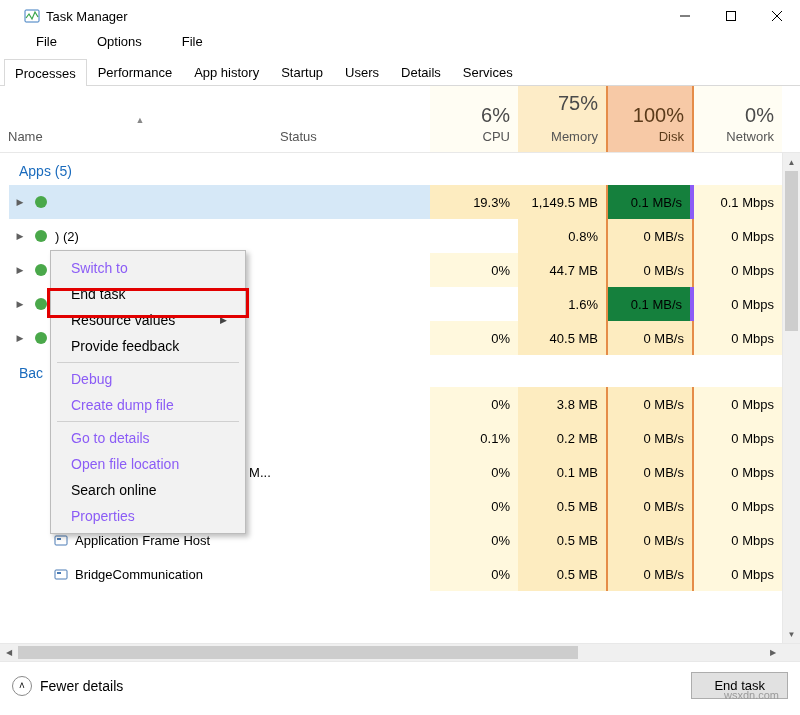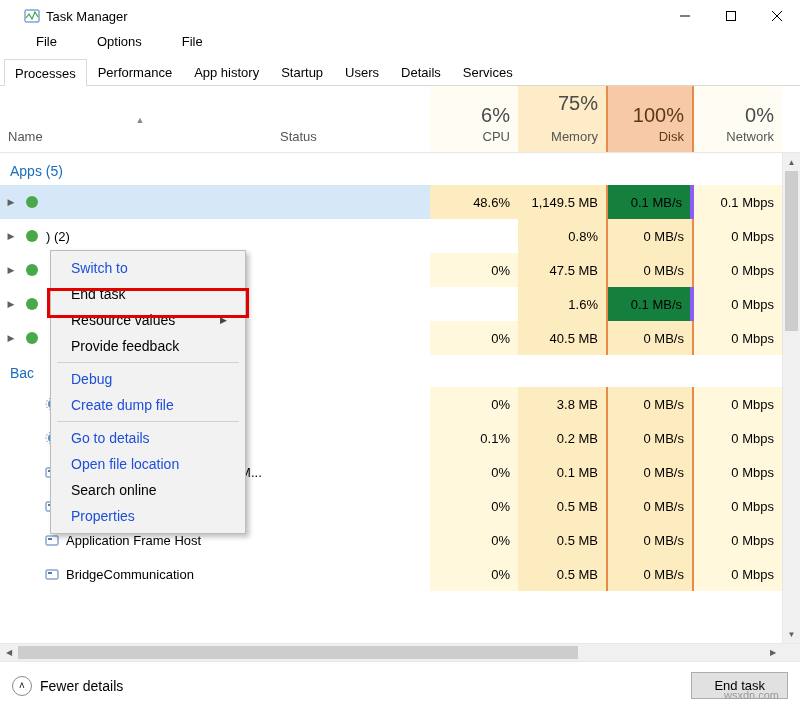--- a/index.html
+++ b/index.html
@@ -27,21 +27,21 @@
 .col-cpu, .col-mem, .col-disk, .col-net { width: 88px; display: flex; flex-direction: column; justify-content: flex-end; align-items: flex-end; padding: 6px 8px 8px 0; }
 .col-disk { background: #f7c9a6; border-left: 2px solid #e58c48; border-right: 2px solid #e58c48; }
 .col-cpu { background: #fffdf3; }
 .col-mem { background: #fdecc7; gap: 12px; }
 .col-net { background: #fffdf3; }
 .pct { font-size: 20px; margin-bottom: 2px; color: #4a4a4a; }
 .col-disk .pct, .col-disk .lbl { color: #5a3a1a; }
 .scroll-gutter { width: 18px; }
 
 .listwrap { position: relative; height: 490px; display: flex; }
-.list { flex: 1; overflow: hidden; }
+.list { flex: 1; overflow: hidden; padding-left: 9px; }
 .vscroll { width: 18px; background: #f0f0f0; position: relative; border-left: 1px solid #e8e8e8; }
 .vbtn { height: 18px; display: flex; align-items: center; justify-content: center; color: #606060; font-size: 8px; }
 .vthumb { position: absolute; left: 2px; right: 2px; top: 18px; height: 160px; background: #cdcdcd; }
 
 .group { color: #1a6bbd; padding: 10px 8px 6px 10px; font-size: 14px; }
 .row { display: flex; height: 34px; align-items: stretch; font-size: 13px; }
 .row.selected { background: #d6e8f7; }
 .cell-name { flex: 1; display: flex; align-items: center; padding-left: 4px; gap: 6px; overflow: hidden; white-space: nowrap; }
 .expander { width: 14px; color: #606060; font-size: 9px; text-align: center; }
 .appicon { width: 16px; height: 16px; flex-shrink: 0; }
@@ -59,21 +59,21 @@
 .hthumb { position: absolute; left: 0; top: 2px; bottom: 2px; width: 560px; background: #cdcdcd; }
 
 .footer { display: flex; align-items: center; padding: 10px 12px; border-top: 1px solid #e8e8e8; }
 .fewer { display: flex; align-items: center; gap: 8px; font-size: 14px; flex: 1; }
 .fchev { width: 20px; height: 20px; border: 1px solid #8a8a8a; border-radius: 50%; display: flex; align-items: center; justify-content: center; font-size: 10px; }
 .endbtn { background: #e1e1e1; border: 1px solid #adadad; padding: 5px 22px; font-size: 13px; }
 
 .ctxmenu { position: absolute; left: 50px; top: 250px; width: 196px; background: #f2f2f2; border: 1px solid #bcbcbc; box-shadow: 3px 3px 5px rgba(0,0,0,0.25); padding: 4px 2px; font-size: 14px; z-index: 10; }
 .ctxitem { padding: 5px 16px 5px 18px; color: #000; display: flex; justify-content: space-between; align-items: center; }
 .ctxitem.bold { font-weight: 600; }
-.ctxitem.disabled { color: #1d4ed8; }
+.ctxitem.disabled { color: #8b5cf6; }
 .ctxitem .sub { font-size: 9px; color: #444; }
 .ctxsep { height: 1px; background: #d0d0d0; margin: 3px 4px; }
 .ctxhl { position: absolute; border: 3px solid #e20000; left: 47px; top: 288px; width: 202px; height: 30px; z-index: 11; pointer-events: none; }
 
 .watermark { position: absolute; right: 21px; bottom: 14px; font-size: 11px; color: #9a9a9a; }
 </style>
 </head>
 <body>
 
 <div class="titlebar">
@@ -150,21 +150,21 @@
         <div class="group">Apps (5)</div>
         <div class="row selected">
     <div class="cell-name" style="padding-left:4px">
       <span class="expander">▶</span>
       <svg class="appicon" viewBox="0 0 16 16">
               <circle cx="8" cy="8" r="6" fill="#4aa84a"></circle>
             </svg>
       <span></span>
     </div>
     <div class="cell-status"></div>
-    <div class="cell-cpu h-med">48.6%</div>
+    <div class="cell-cpu h-med">19.3%</div>
     <div class="cell-mem h-med">1,149.5 MB</div>
     <div class="cell-disk h-diskh">0.1 MB/s</div>
     <div class="cell-net">0.1 Mbps</div>
   </div>
         <div class="row">
     <div class="cell-name" style="padding-left:4px">
       <span class="expander">▶</span>
       <svg class="appicon" viewBox="0 0 16 16">
               <circle cx="8" cy="8" r="6" fill="#4aa84a"></circle>
             </svg>
@@ -178,21 +178,21 @@
         <div class="row">
     <div class="cell-name" style="padding-left:4px">
       <span class="expander">▶</span>
       <svg class="appicon" viewBox="0 0 16 16">
               <circle cx="8" cy="8" r="6" fill="#4aa84a"></circle>
             </svg>
       <span></span>
     </div>
     <div class="cell-status"></div>
     <div class="cell-cpu h-soft">0%</div>
-    <div class="cell-mem h-med">47.5 MB</div>
+    <div class="cell-mem h-med">44.7 MB</div>
     <div class="cell-disk h-diskc">0 MB/s</div>
     <div class="cell-net">0 Mbps</div>
   </div>
         <div class="row">
     <div class="cell-name" style="padding-left:4px">
       <span class="expander">▶</span>
       <svg class="appicon" viewBox="0 0 16 16">
               <circle cx="8" cy="8" r="6" fill="#4aa84a"></circle>
             </svg>
       <span></span>

